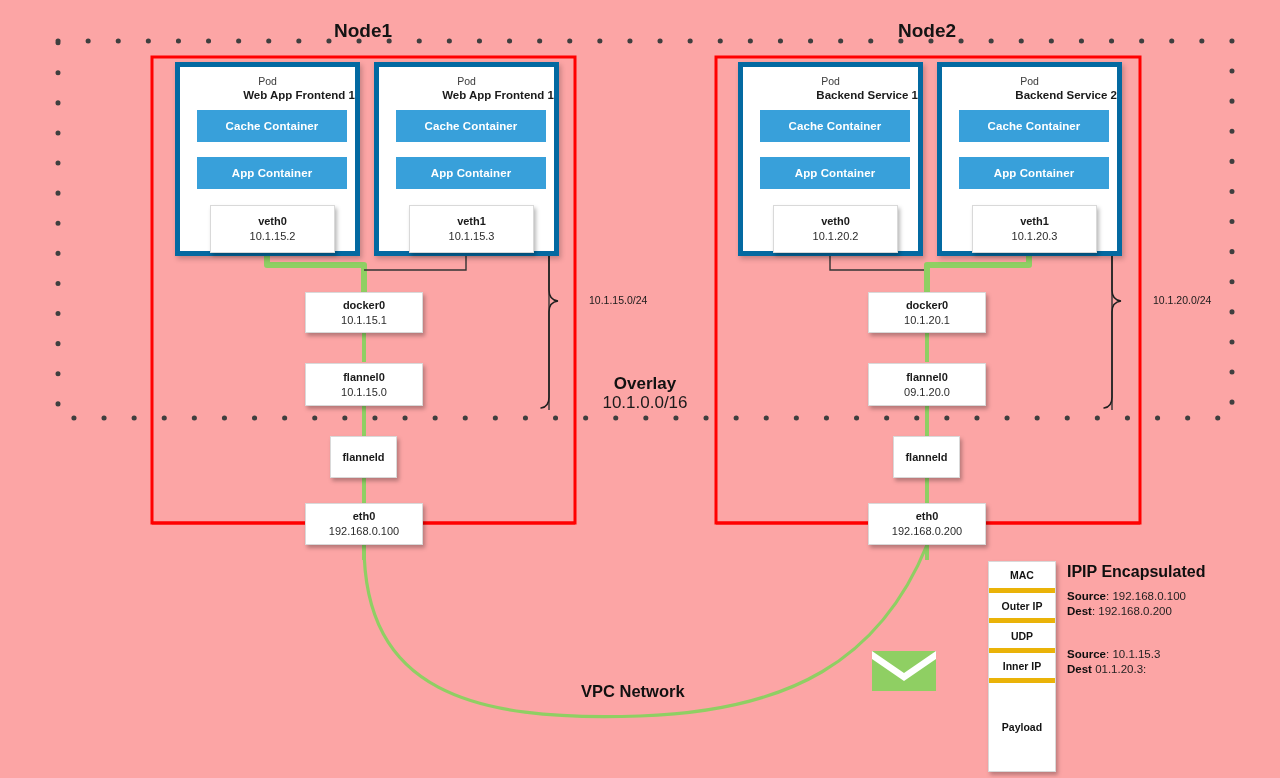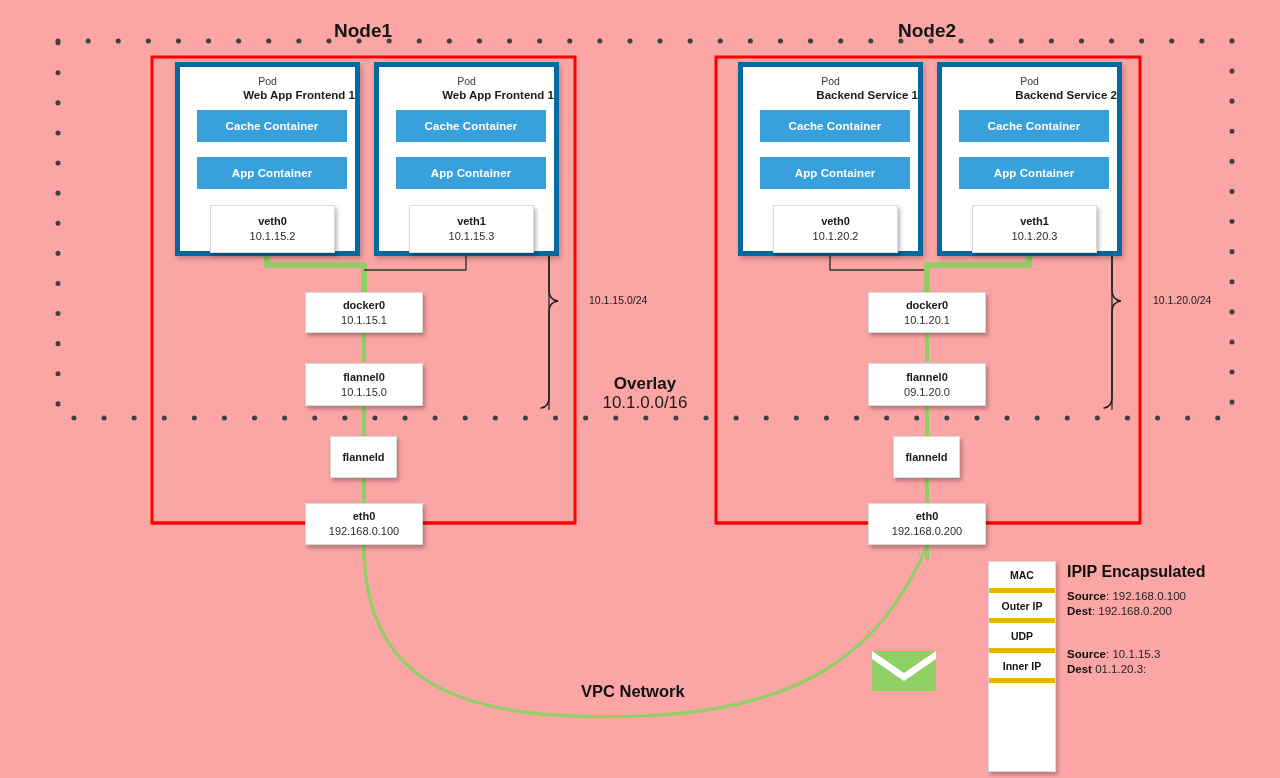--- a/index.html
+++ b/index.html
@@ -328,20 +328,21 @@
   <div class="overlay-title" style="left:584px; top:374px; width:122px;">Overlay</div>
   <div class="overlay-sub" style="left:575px; top:393px; width:140px;">10.1.0.0/16</div>
 
   <div class="vpc-label" style="left:581px; top:682px;">VPC Network</div>
 
   <div class="packet-stack">
     <div class="packet-row" style="height:31px;">MAC</div>
     <div class="packet-row" style="height:30px;">Outer IP</div>
     <div class="packet-row" style="height:30px;">UDP</div>
     <div class="packet-row" style="height:30px;">Inner IP</div>
+    <div class="packet-row last" style="height:88px;">Payload</div>
   </div>
 
   <div class="ipip-title">IPIP Encapsulated</div>
 
   <div class="ipip-line" style="left:1067px; top:590px;">
     <b>Source</b><span>: 192.168.0.100</span>
   </div>
   <div class="ipip-line" style="left:1067px; top:605px;">
     <b>Dest</b><span>: 192.168.0.200</span>
   </div>

